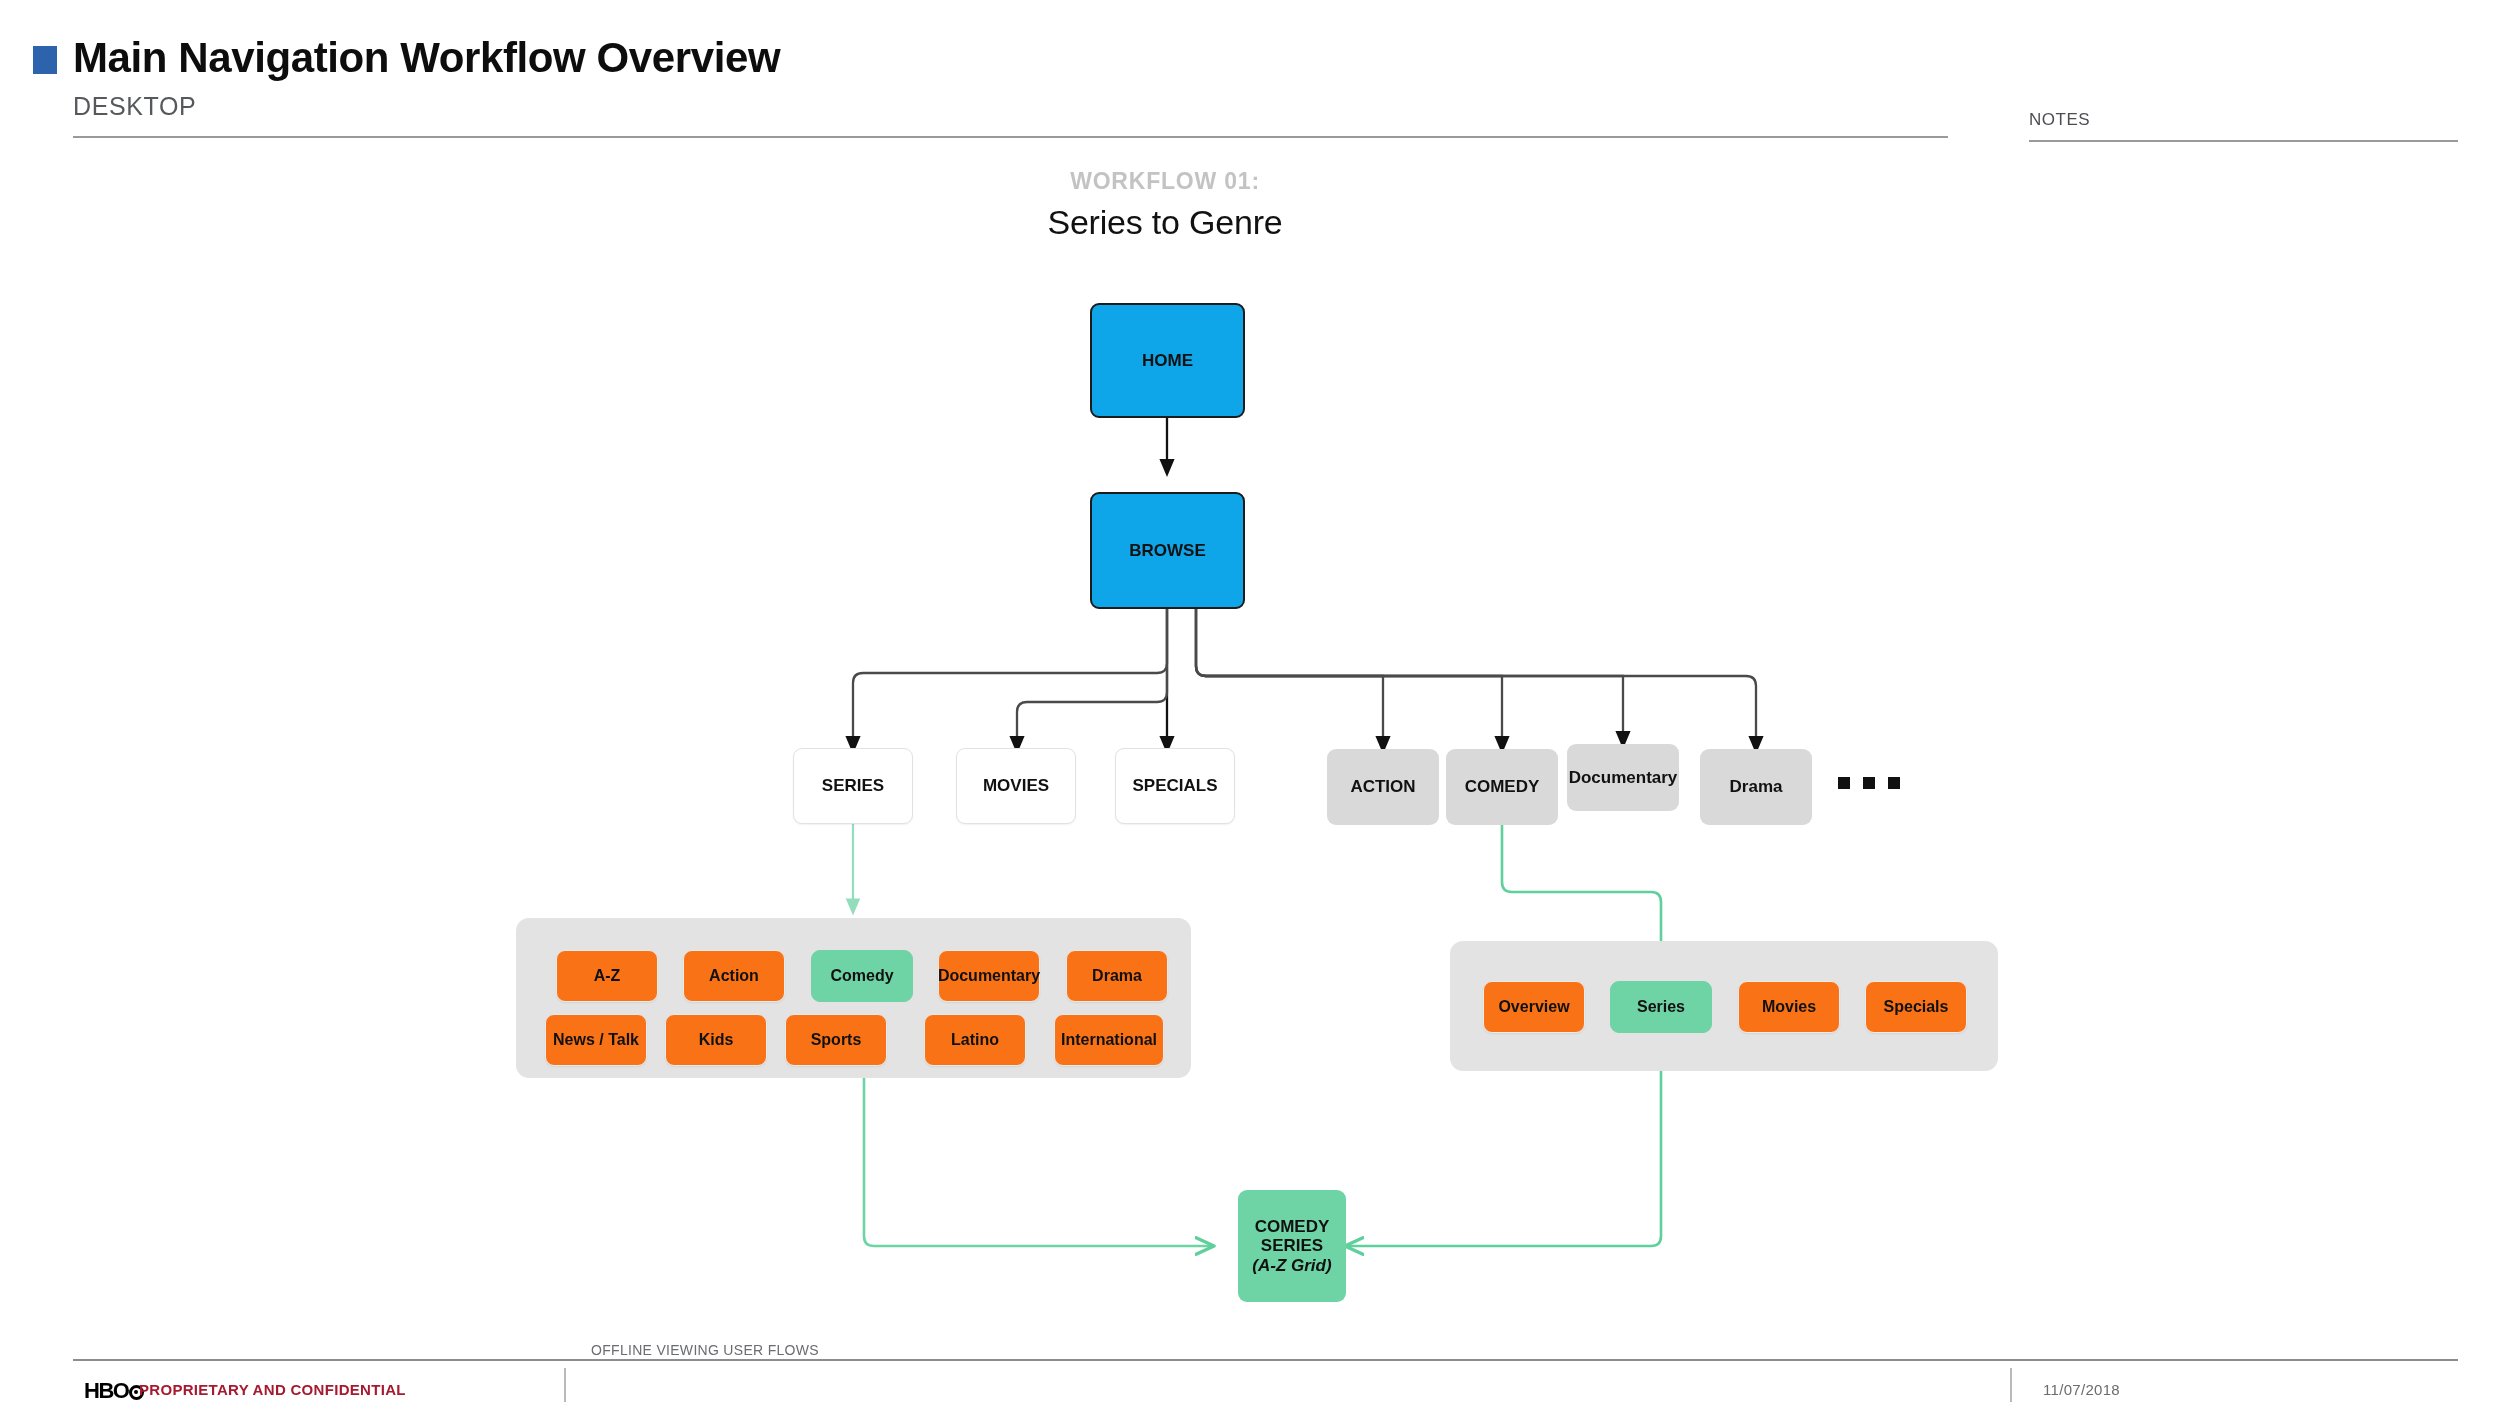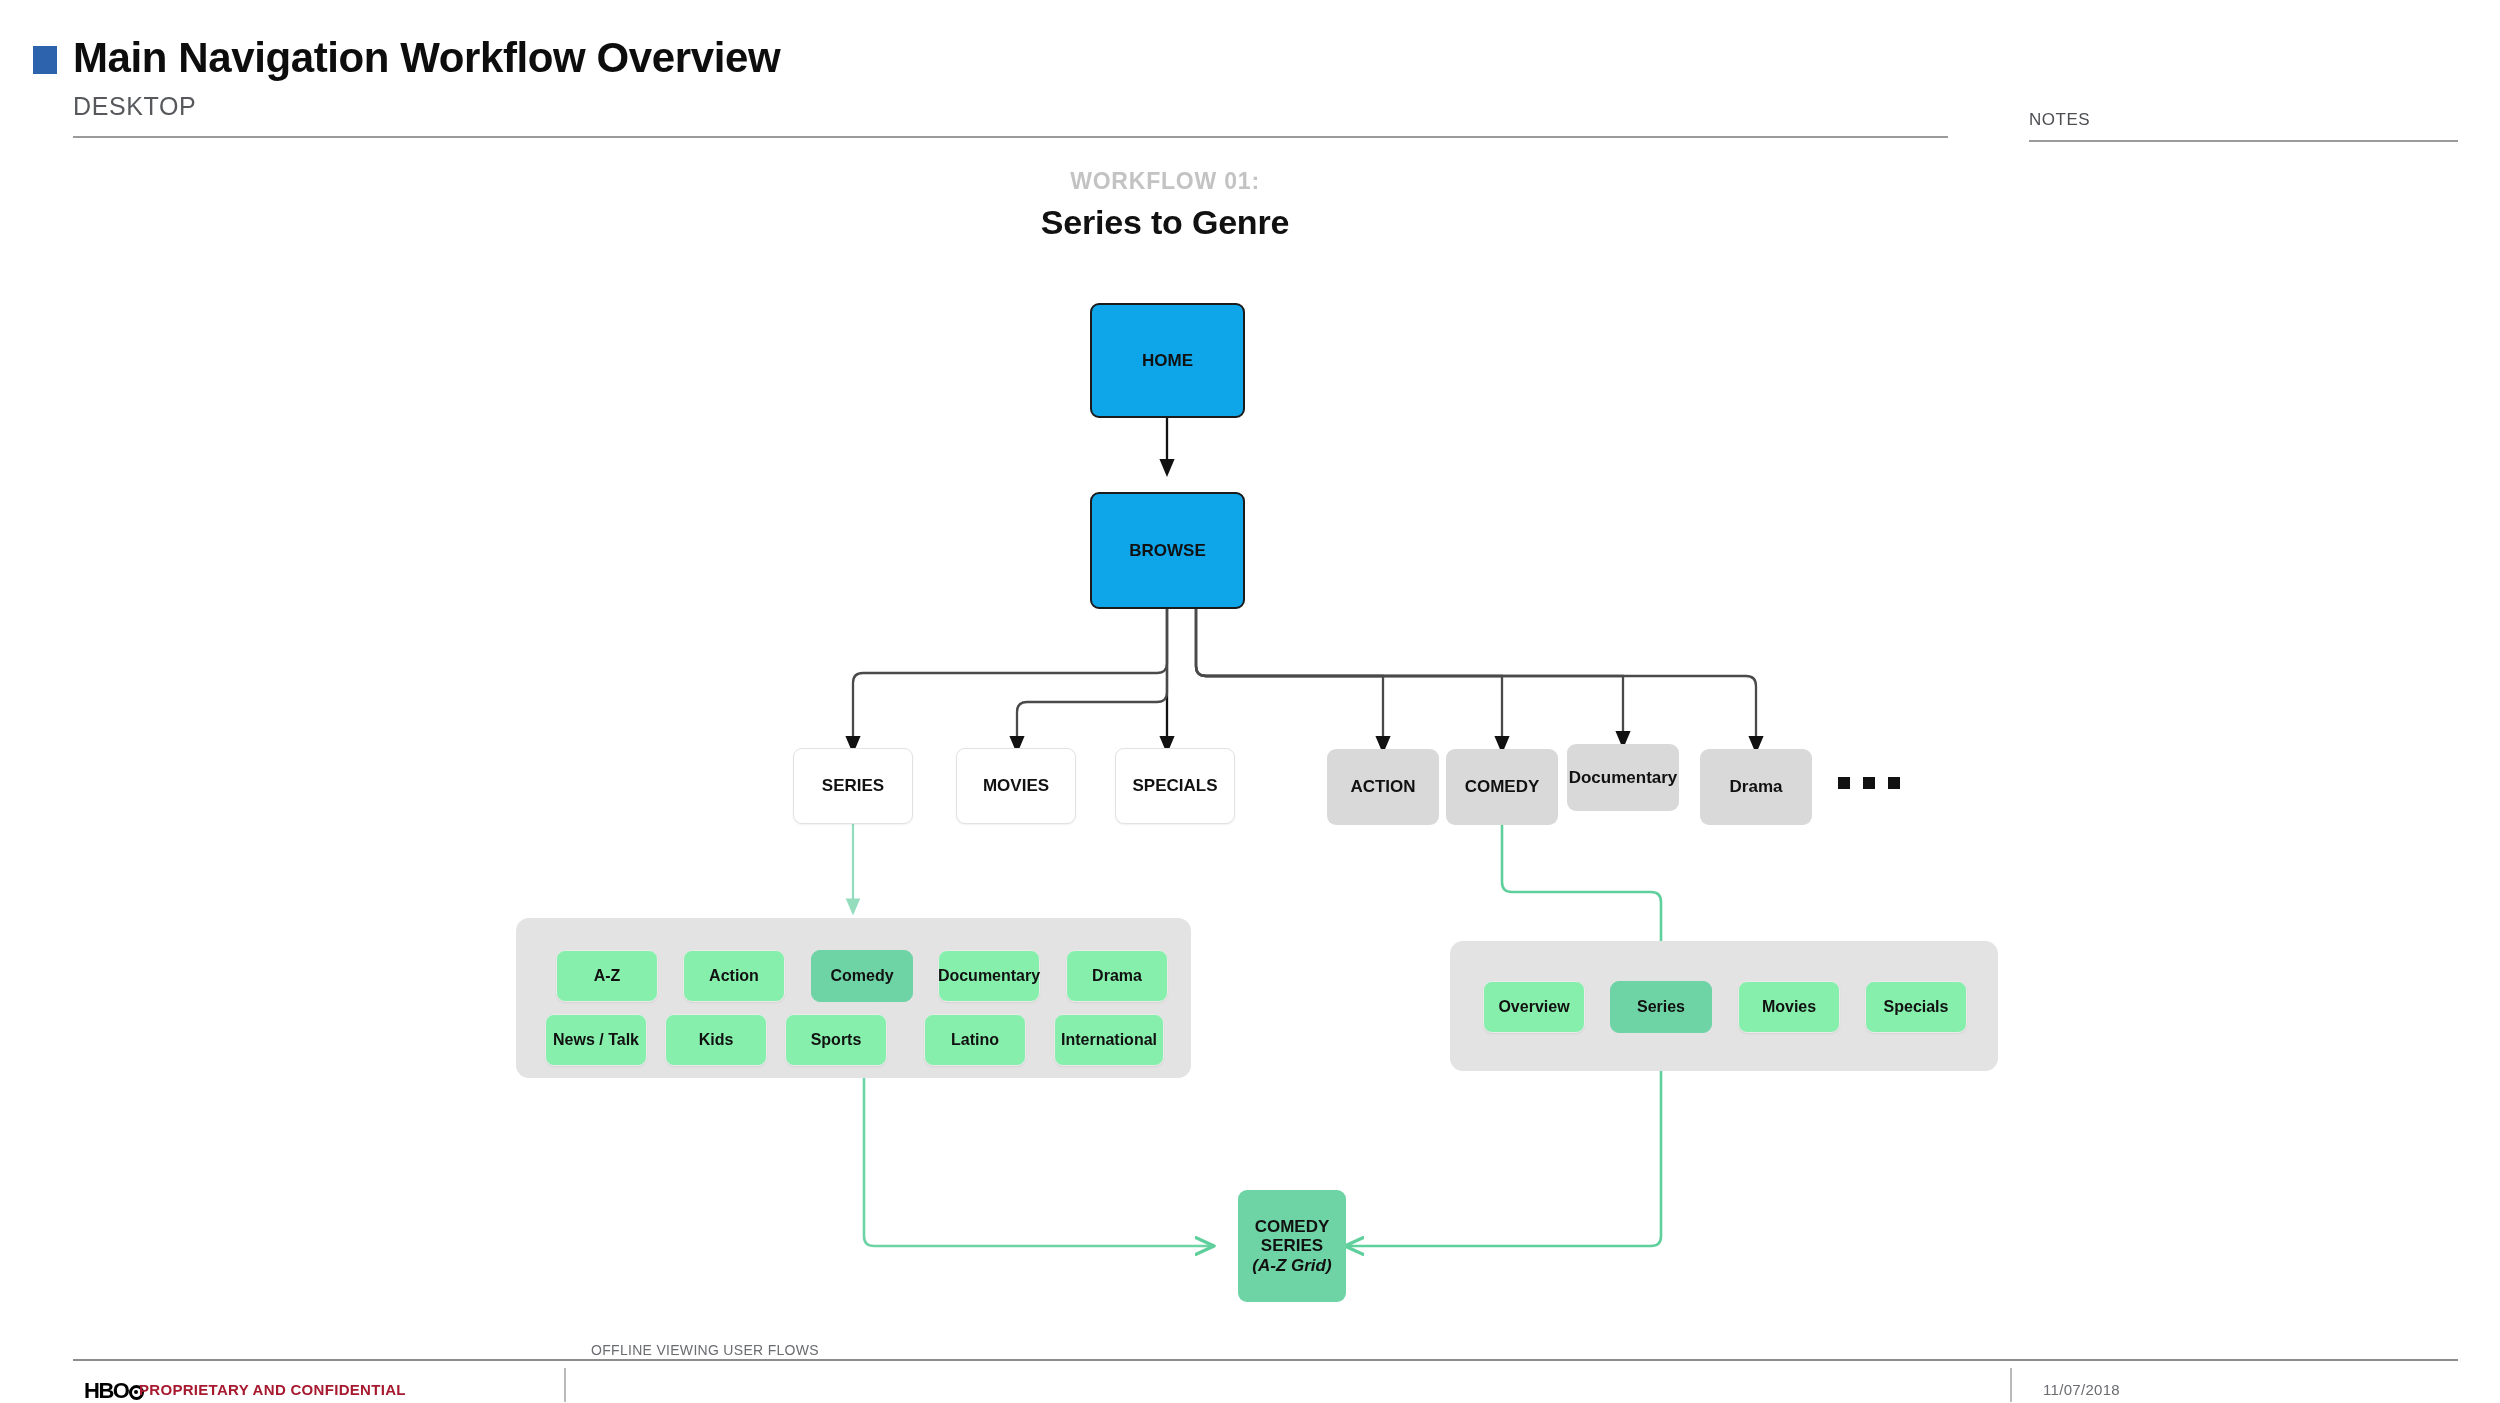--- a/index.html
+++ b/index.html
@@ -70,21 +70,21 @@
     text-align: center;
     font-size: 23px;
     font-weight: bold;
     color: #c3c3c3;
     letter-spacing: 0.8px;
   }
   .wf-eyebrow-wrap { position:absolute; left:885px; top:168px; width:560px; text-align:center;}
   .wf-title-wrap   { position:absolute; left:885px; top:203px; width:560px; text-align:center;}
   .wf-title {
     font-size: 34px;
-    font-weight: bold;
+    font-weight: normal;
     color: #111111;
     letter-spacing: -0.2px;
   }
 
   
   #wires {
     position: absolute;
     left: 0; top: 0;
     width: 2500px; height: 1403px;
     pointer-events: none;
@@ -137,21 +137,21 @@
   .chip {
     position: absolute;
     display: flex;
     align-items: center;
     justify-content: center;
     text-align: center;
     border-radius: 9px;
     font-size: 16px;
     font-weight: bold;
     color: #111;
-    background: #86efac;
+    background: #f97316;
     border: 1px solid #ebebeb;
     box-shadow: 0 1px 2px rgba(0,0,0,0.07);
     line-height: 1.1;
     z-index: 6;
     padding: 0 4px;
   }
   .chip.selected {
     background: #6ed3a5;
     border-color: #6ed3a5;
     box-shadow: none;

